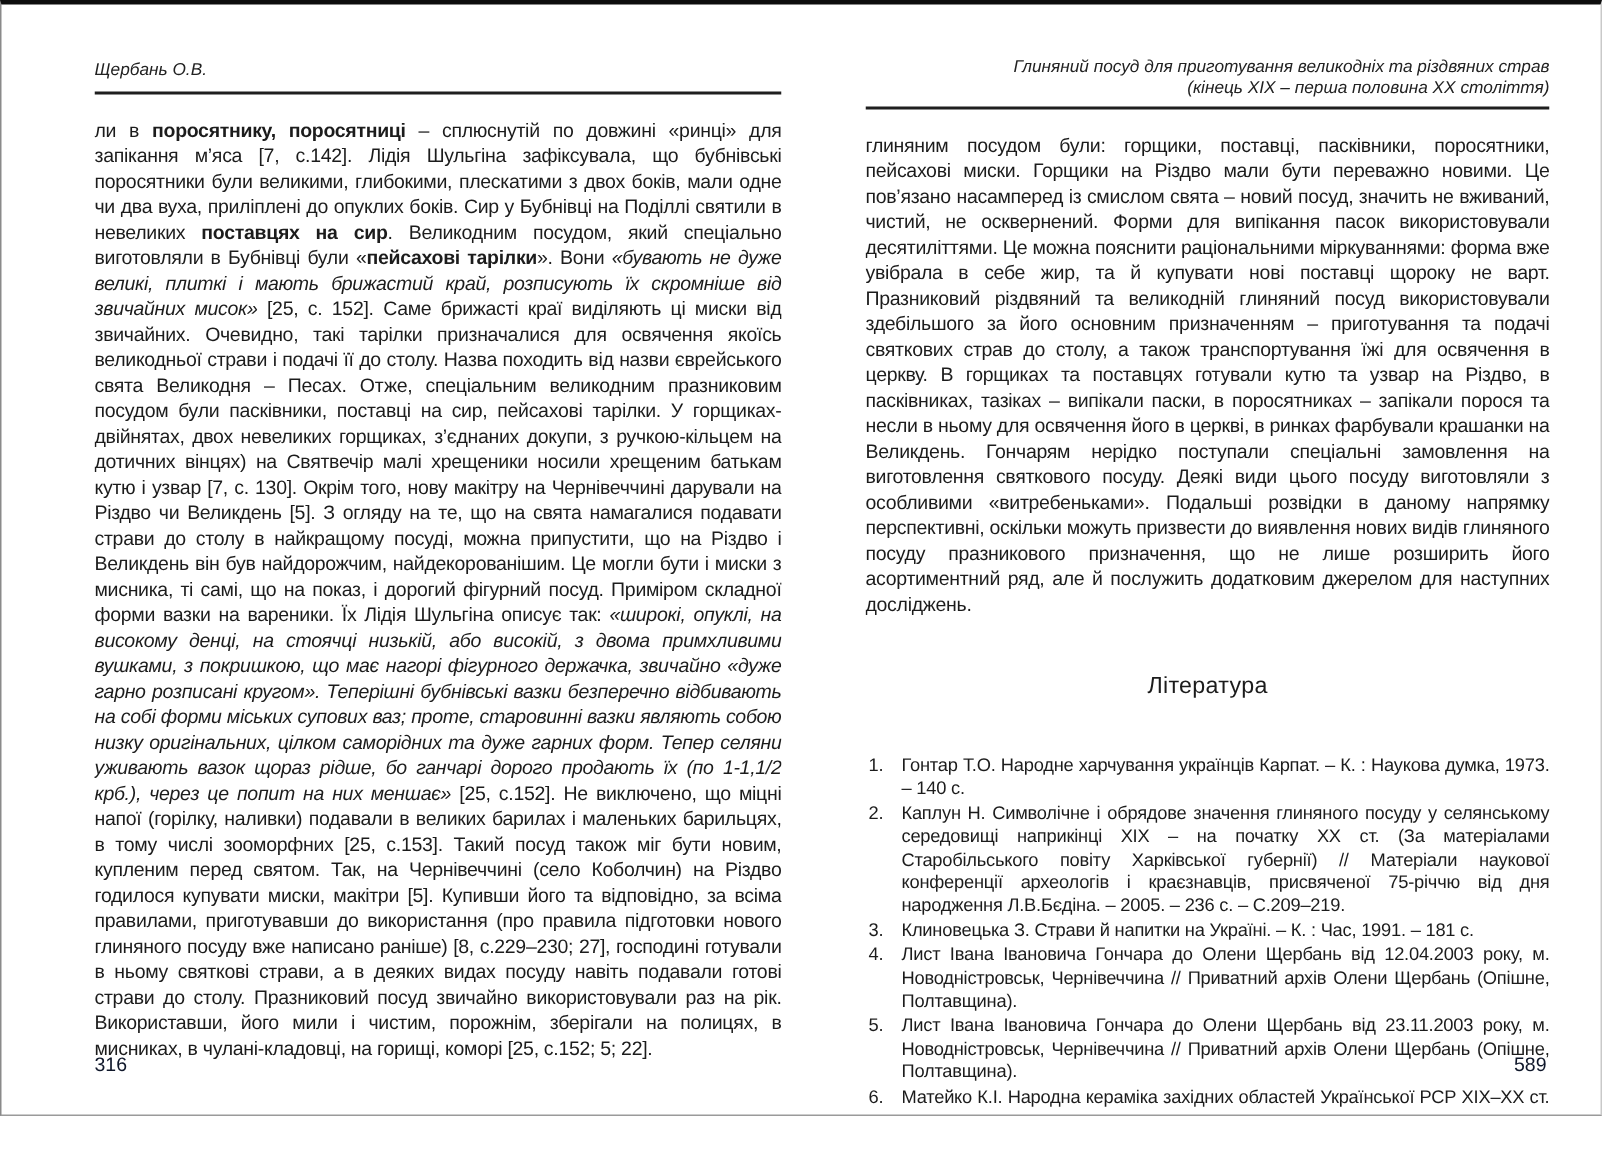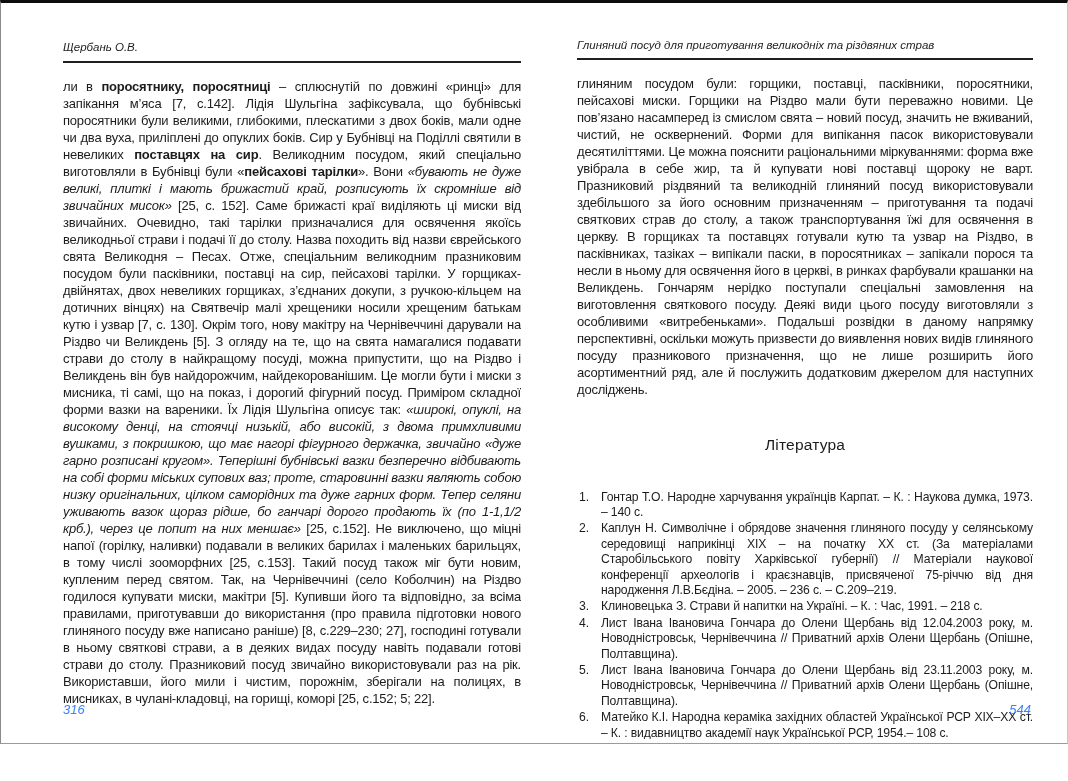--- a/index.html
+++ b/index.html
@@ -28,21 +28,21 @@
 
   .running-head {
     font-style: italic;
     font-size: 11.5px;
     line-height: 13.5px;
     color: #222;
     padding-bottom: 6px;
     border-bottom: 2px solid #1f1f1f;
   }
   .running-head.rh-left { text-align: left; padding-top: 2px; }
-  .running-head.rh-right { padding-top: 0; padding-bottom: 5px; }
+  .running-head.rh-right { text-align: right; padding-top: 0; padding-bottom: 5px; }
 
   .body-text {
     margin-top: 15px;
     font-size: 13px;
     line-height: 17px;
     letter-spacing: -0.2px;
     text-align: justify;
   }
   .para { margin: 0; }
   .para.indent { text-indent: 22px; margin-top: 44px; }
@@ -74,22 +74,21 @@
   }
   .lit-txt {
     flex: 1;
     text-align: justify;
   }
 
   .page-number {
     position: absolute;
     bottom: 26px;
     font-size: 13px;
-    color: #3b82f6;
-    font-style: italic;
+    color: #0f172a;
   }
   .pn-left  { left: 62px; }
   .pn-right { right: 36px; }
 </style>
 </head>
 <body>
 
 <div class="spread">
 
   <section class="page left">
@@ -98,49 +97,50 @@
     </header>
     <div class="body-text">
         <p class="para"><span>ли в </span><span style="font-weight: bold;">поросятнику, поросятниці</span><span> – сплюснутій по довжині «ринці» для запікання м’яса [7, с.142]. Лідія Шульгіна зафіксувала, що бубнівські поросятники були великими, глибокими, плескатими з двох боків, мали одне чи два вуха, приліплені до опуклих боків. Сир у Бубнівці на Поділлі святили в невеликих </span><span style="font-weight: bold;">поставцях на сир</span><span>. Великодним посудом, який спеціально виготовляли в Бубнівці були «</span><span style="font-weight: bold;">пейсахові тарілки</span><span>». Вони </span><span style="font-style: italic;">«бувають не дуже великі, плиткі і мають брижастий край, розписують їх скромніше від звичайних мисок»</span><span> [25, с. 152]. Саме брижасті краї виділяють ці миски від звичайних. Очевидно, такі тарілки призначалися для освячення якоїсь великодньої страви і подачі її до столу. Назва походить від назви єврейського свята Великодня – Песах. Отже, спеціальним великодним празниковим посудом були пасківники, поставці на сир, пейсахові тарілки. У горщиках-двійнятах, двох невеликих горщиках, з’єднаних докупи, з ручкою-кільцем на дотичних вінцях) на Святвечір малі хрещеники носили хрещеним батькам кутю і узвар [7, с. 130]. Окрім того, нову макітру на Чернівеччині дарували на Різдво чи Великдень [5]. З огляду на те, що на свята намагалися подавати страви до столу в найкращому посуді, можна припустити, що на Різдво і Великдень він був найдорожчим, найдекорованішим. Це могли бути і миски з мисника, ті самі, що на показ, і дорогий фігурний посуд. Приміром складної форми вазки на вареники. Їх Лідія Шульгіна описує так: </span><span style="font-style: italic;">«широкі, опуклі, на високому денці, на стоячці низькій, або високій, з двома примхливими вушками, з покришкою, що має нагорі фігурного держачка, звичайно «дуже гарно розписані кругом». Теперішні бубнівські вазки безперечно відбивають на собі форми міських супових ваз; проте, старовинні вазки являють собою низку оригінальних, цілком саморідних та дуже гарних форм. Тепер селяни уживають вазок щораз рідше, бо ганчарі дорого продають їх (по 1-1,1/2 крб.), через це попит на них меншає»</span><span> [25, с.152]. Не виключено, що міцні напої (горілку, наливки) подавали в великих барилах і маленьких барильцях, в тому числі зооморфних [25, с.153]. Такий посуд також міг бути новим, купленим перед святом. Так, на Чернівеччині (село Коболчин) на Різдво годилося купувати миски, макітри [5]. Купивши його та відповідно, за всіма правилами, приготувавши до використання (про правила підготовки нового глиняного посуду вже написано раніше) [8, с.229–230; 27], господині готували в ньому святкові страви, а в деяких видах посуду навіть подавали готові страви до столу. Празниковий посуд звичайно використовували раз на рік. Використавши, його мили і чистим, порожнім, зберігали на полицях, в мисниках, в чулані-кладовці, на горищі, коморі [25, с.152; 5; 22].</span></p>
         <p class="para indent"><span>Підсумовуючи вищесказане, робимо висновок, що наприкінці XIX – в першій половині XX століття різдвяним та великоднім празниковим</span></p>
       </div>
   </section>
 
   <section class="page right">
     <header class="running-head rh-right">
       <div>Глиняний посуд для приготування великодніх та різдвяних страв</div>
+      <div>(кінець XIX – перша половина XX століття)</div>
     </header>
     <div class="body-text">
         <p class="para"><span>глиняним посудом були: горщики, поставці, пасківники, поросятники, пейсахові миски. Горщики на Різдво мали бути переважно новими. Це пов’язано насамперед із смислом свята – новий посуд, значить не вживаний, чистий, не осквернений. Форми для випікання пасок використовували десятиліттями. Це можна пояснити раціональними міркуваннями: форма вже увібрала в себе жир, та й купувати нові поставці щороку не варт. Празниковий різдвяний та великодній глиняний посуд використовували здебільшого за його основним призначенням – приготування та подачі святкових страв до столу, а також транспортування їжі для освячення в церкву. В горщиках та поставцях готували кутю та узвар на Різдво, в пасківниках, тазіках – випікали паски, в поросятниках – запікали порося та несли в ньому для освячення його в церкві, в ринках фарбували крашанки на Великдень. Гончарям нерідко поступали спеціальні замовлення на виготовлення святкового посуду. Деякі види цього посуду виготовляли з особливими «витребеньками». Подальші розвідки в даному напрямку перспективні, оскільки можуть призвести до виявлення нових видів глиняного посуду празникового призначення, що не лише розширить його асортиментний ряд, але й послужить додатковим джерелом для наступних досліджень.</span></p>
       </div>
     <h2 class="lit-heading">Література</h2>
     <ol class="lit-list">
         <li class="lit-item">
           <span class="lit-num">1.</span>
           <span class="lit-txt">Гонтар Т.О. Народне харчування українців Карпат. – К. : Наукова думка, 1973. – 140 с.</span>
         </li>
         <li class="lit-item">
           <span class="lit-num">2.</span>
           <span class="lit-txt">Каплун Н. Символічне і обрядове значення глиняного посуду у селянському середовищі наприкінці XIX – на початку XX ст. (За матеріалами Старобільського повіту Харківської губернії) // Матеріали наукової конференції археологів і краєзнавців, присвяченої 75-річчю від дня народження Л.В.Бєдіна. – 2005. – 236 с. – С.209–219.</span>
         </li>
         <li class="lit-item">
           <span class="lit-num">3.</span>
-          <span class="lit-txt">Клиновецька З. Страви й напитки на Україні. – К. : Час, 1991. – 218 с.</span>
+          <span class="lit-txt">Клиновецька З. Страви й напитки на Україні. – К. : Час, 1991. – 181 с.</span>
         </li>
         <li class="lit-item">
           <span class="lit-num">4.</span>
           <span class="lit-txt">Лист Івана Івановича Гончара до Олени Щербань від 12.04.2003 року, м. Новодністровськ, Чернівеччина // Приватний архів Олени Щербань (Опішне, Полтавщина).</span>
         </li>
         <li class="lit-item">
           <span class="lit-num">5.</span>
           <span class="lit-txt">Лист Івана Івановича Гончара до Олени Щербань від 23.11.2003 року, м. Новодністровськ, Чернівеччина // Приватний архів Олени Щербань (Опішне, Полтавщина).</span>
         </li>
         <li class="lit-item">
           <span class="lit-num">6.</span>
           <span class="lit-txt">Матейко К.І. Народна кераміка західних областей Української РСР XIX–XX ст. – К. : видавництво академії наук Української РСР, 1954.– 108 с.</span>
         </li>
       </ol>
   </section>
 
   <div class="page-number pn-left">316</div>
-  <div class="page-number pn-right">544</div>
+  <div class="page-number pn-right">589</div>
 
 </div>
 
 </body></html>

